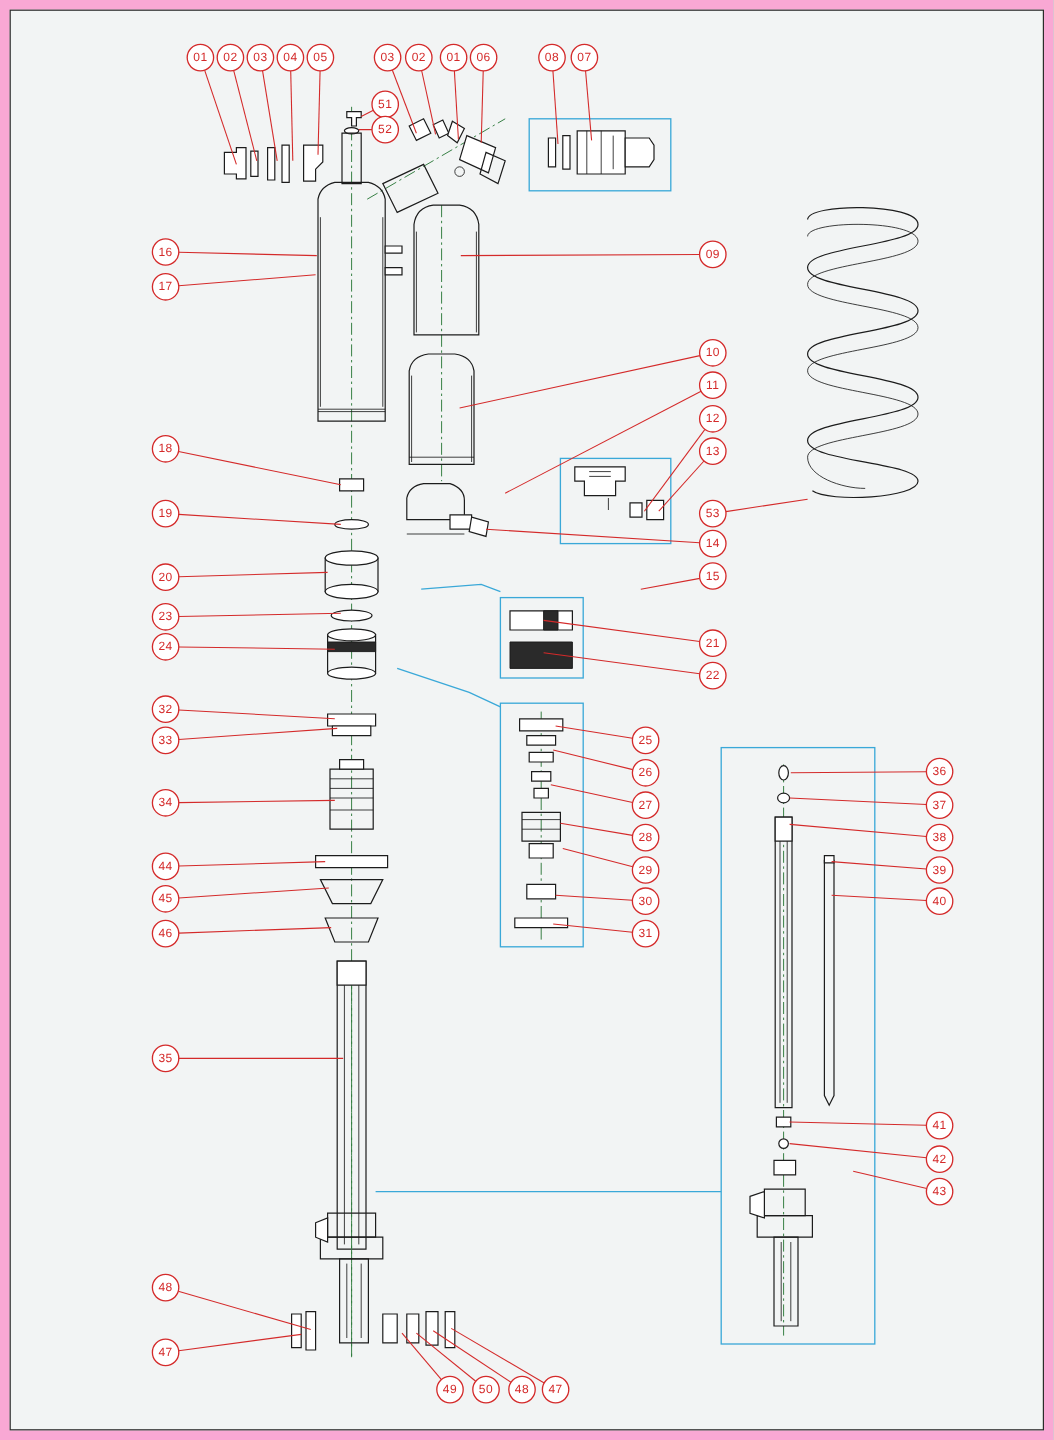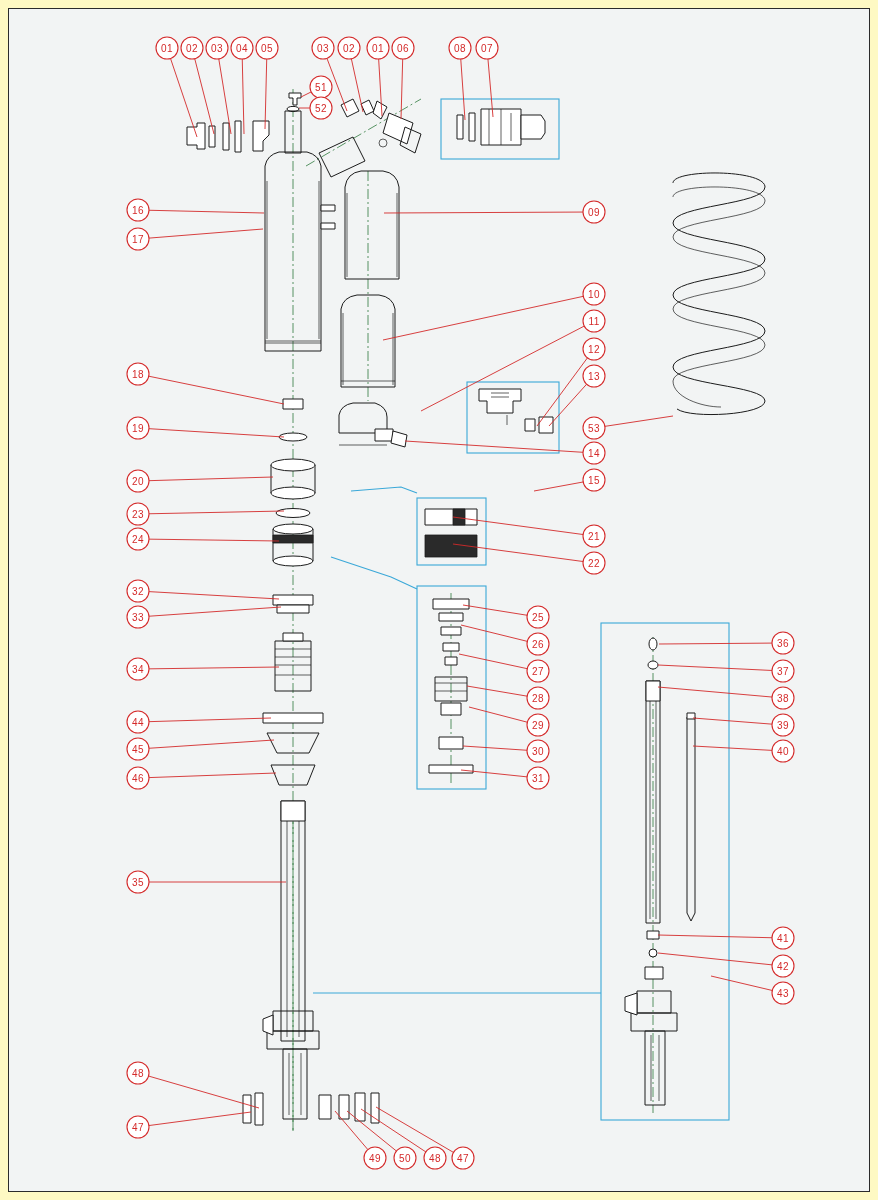--- a/index.html
+++ b/index.html
@@ -5,21 +5,21 @@
   html, body {
     margin: 0;
     padding: 0;
     background: #c9c9c9;
     font-family: "Liberation Sans", sans-serif;
   }
   #root {
     position: relative;
     width: 878px;
     height: 1200px;
-    background: #fef9c3;
+    background: #f9a8d4;
     overflow: hidden;
   }
   #sheet {
     position: absolute;
     left: 8px;
     top: 8px;
     width: 862px;
     height: 1184px;
     background: #f2f4f4;
     border: 1px solid #2b2b2b;

